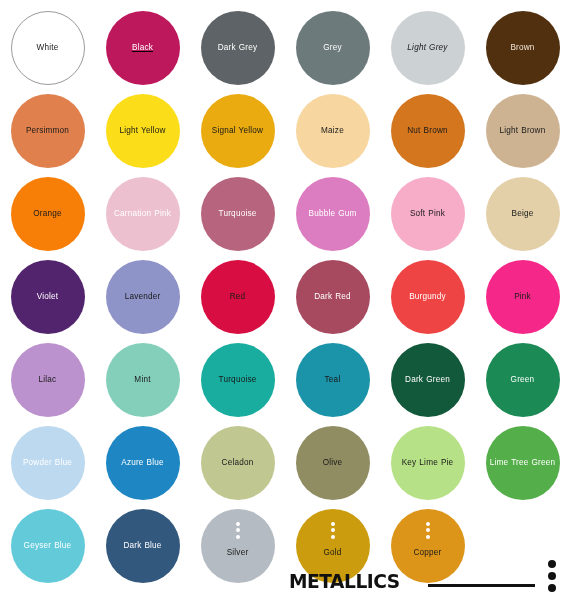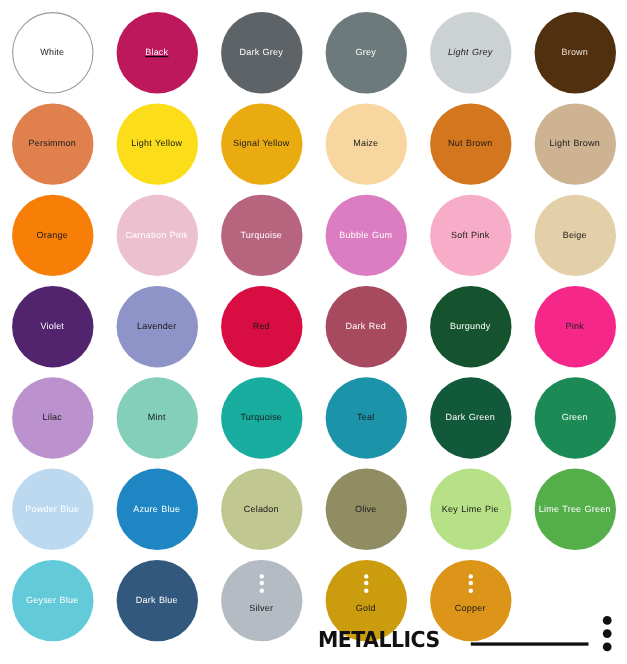--- a/index.html
+++ b/index.html
@@ -247,21 +247,21 @@
         <div class="swatch" style="background: rgb(216, 13, 65);">
           <div class="swatch-label" style="color: rgb(26, 26, 26);">Red</div>
         </div>
       </div>
       <div class="cell">
         <div class="swatch" style="background: rgb(168, 74, 95);">
           <div class="swatch-label" style="color: rgb(255, 255, 255);">Dark Red</div>
         </div>
       </div>
       <div class="cell">
-        <div class="swatch" style="background: #14532d;">
+        <div class="swatch" style="background: #ef4444;">
           <div class="swatch-label" style="color: rgb(255, 255, 255);">Burgundy</div>
         </div>
       </div>
       <div class="cell">
         <div class="swatch" style="background: rgb(245, 40, 138);">
           <div class="swatch-label" style="color: rgb(26, 26, 26);">Pink</div>
         </div>
       </div>
       <div class="cell">
         <div class="swatch" style="background: rgb(187, 146, 205);">

